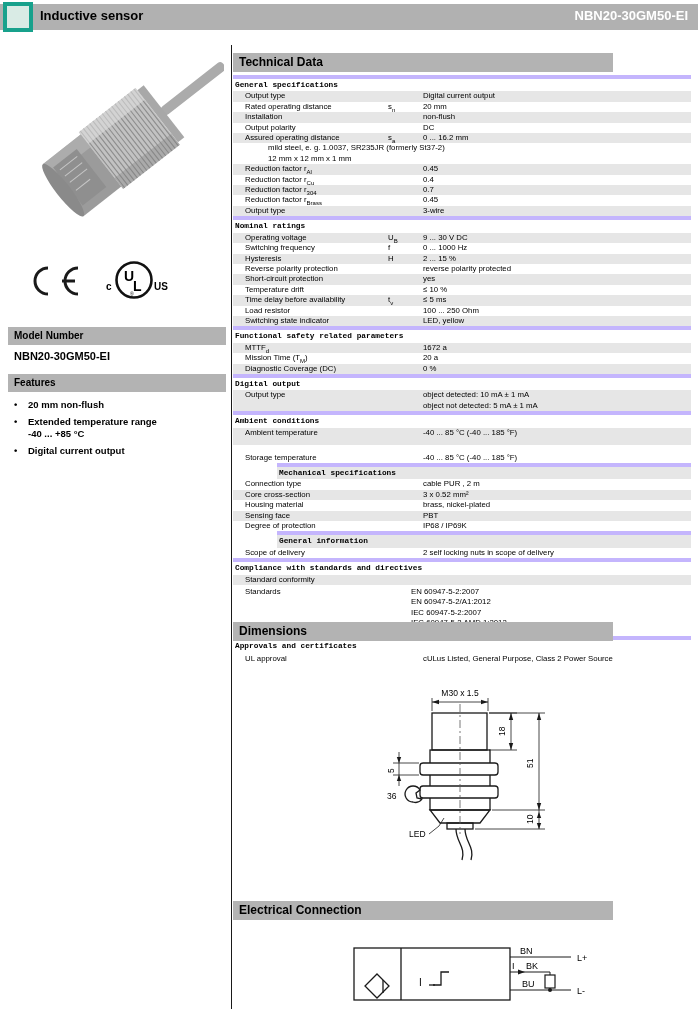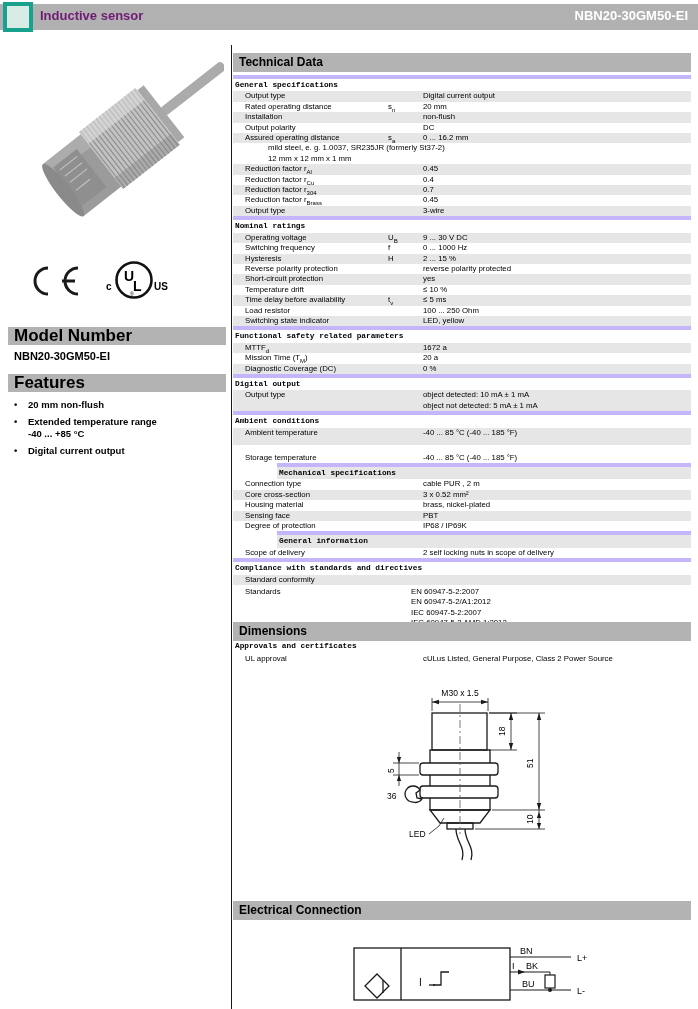--- a/index.html
+++ b/index.html
@@ -1,29 +1,29 @@
 <!DOCTYPE html>
 <html><head>
 <meta charset="utf-8">
 <style>
   html,body{margin:0;padding:0;background:#fff;}
   .page{position:relative;width:698px;height:1009px;background:#fff;
         font-family:"Liberation Sans","DejaVu Sans",sans-serif;color:#000;overflow:hidden;}
   
   .topbar{position:absolute;left:0;top:4px;width:698px;height:26px;background:#b1b1b1;}
   .brandbox{position:absolute;left:3px;top:2px;width:22px;height:22px;background:#d9ebe5;border:4px solid #18a18c;}
-  .topbar .ptitle{position:absolute;left:40px;top:4px;font-size:13px;font-weight:bold;color:#701a75;}
+  .topbar .ptitle{position:absolute;left:40px;top:4px;font-size:13px;font-weight:bold;color:#000000;}
   .topbar .pmodel{position:absolute;right:10px;top:4px;font-size:13px;font-weight:bold;color:#fff;}
   
   .vdivider{position:absolute;left:231px;top:45px;width:1px;height:964px;background:#1a1a1a;}
   
   .secbar{position:absolute;background:#b3b3b3;height:19px;line-height:19px;font-weight:bold;
           font-size:12px;padding-left:6px;box-sizing:border-box;}
-  .leftbar{left:8px;width:218px;font-size:17px;height:18px;line-height:18px;}
-  .rightbar{left:233px;width:458px;}
+  .leftbar{left:8px;width:218px;font-size:10px;height:18px;line-height:18px;}
+  .rightbar{left:233px;width:380px;}
   .modelval{position:absolute;left:14px;top:350px;font-size:11px;font-weight:bold;}
   .features{position:absolute;left:14px;top:399px;width:205px;}
   .feat{display:flex;font-size:9.5px;font-weight:bold;line-height:12px;margin-bottom:5px;}
   .feat .dot{width:14px;flex:0 0 14px;}
   .feat .ftext{white-space:pre-line;}
   
   .tech{position:absolute;left:233px;top:75px;width:458px;font-size:7.8px;line-height:10.4px;}
   .tsection{font-weight:bold;border-top:4px solid #c4b5fd;padding:1px 0 1px 2px;font-family:Liberation Mono, monospace;}
   .tsection.shaded{background:#e6e6e6;margin-left:44px;}
   .trow{display:flex;}

